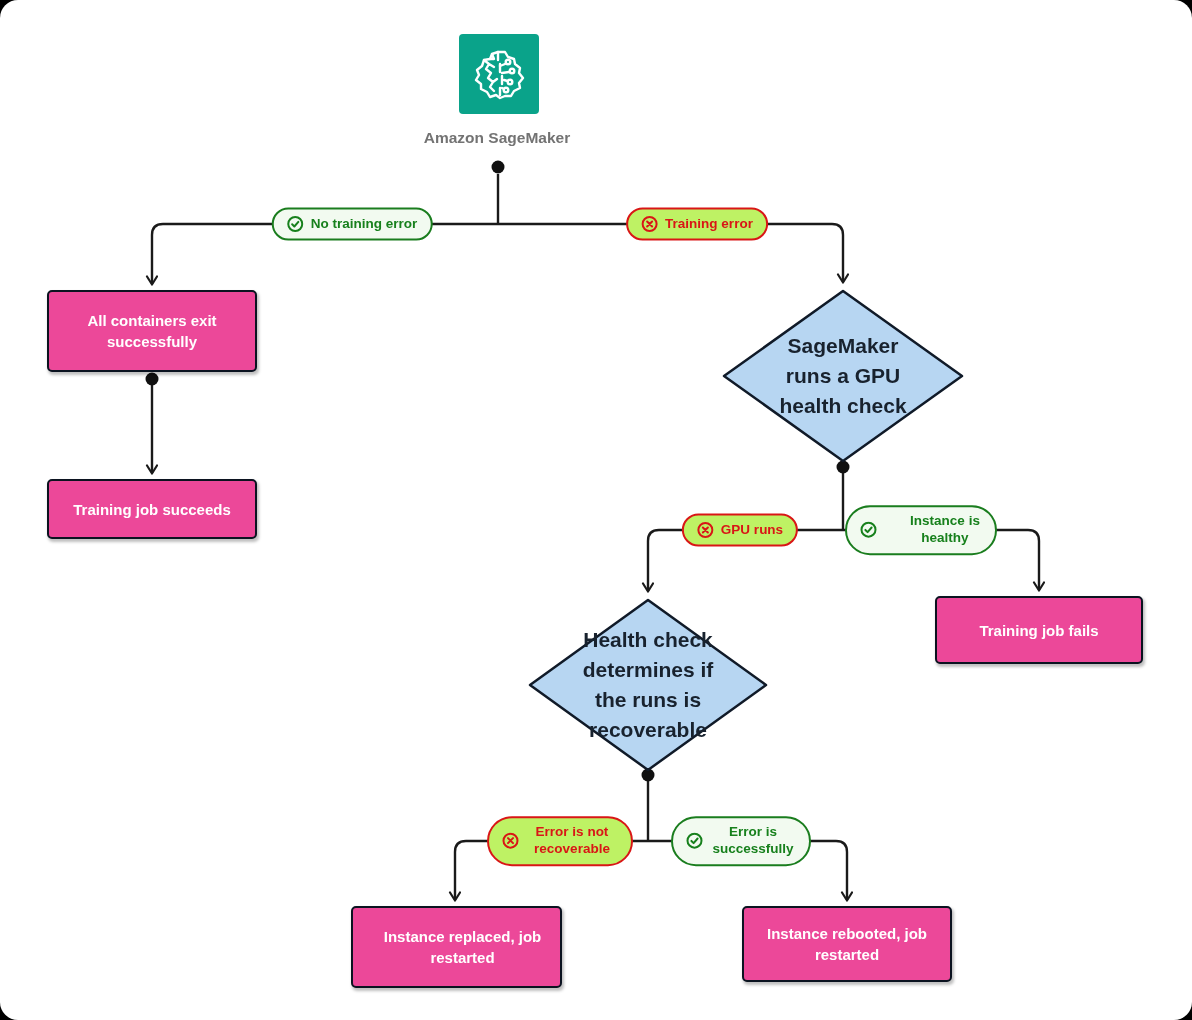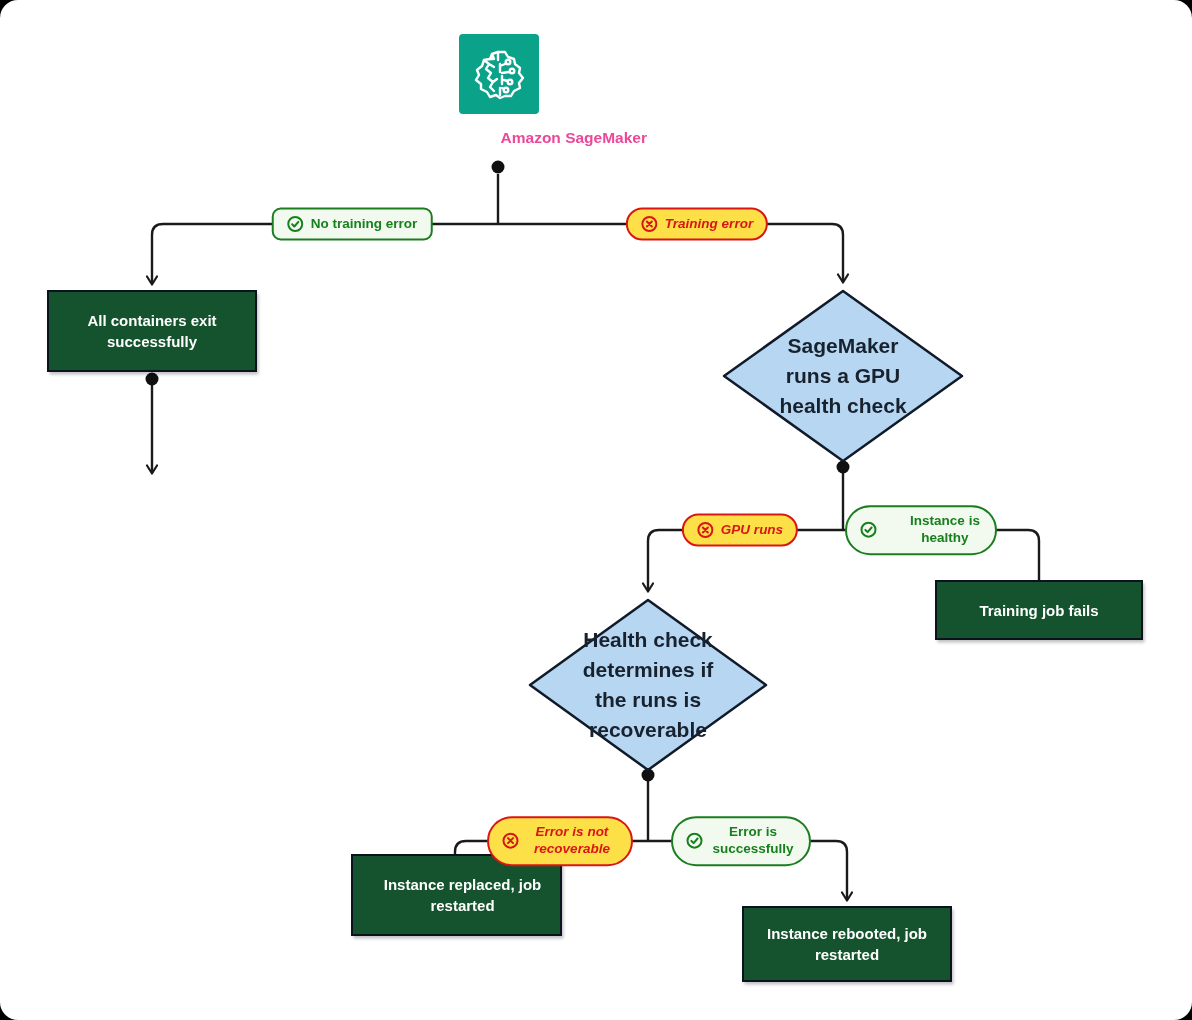--- a/index.html
+++ b/index.html
@@ -9,45 +9,45 @@
     font-family:"Liberation Sans", sans-serif;
   }
   .conn { position:absolute; inset:0; z-index:1; }
   .icon-tile {
     position:absolute; left:459px; top:34px; width:80px; height:80px;
     background:#0aa38a; border-radius:4px; z-index:2;
     display:flex; align-items:center; justify-content:center;
   }
   .diagram-title {
     position:absolute; left:347px; top:129px; width:300px; z-index:2;
-    text-align:right; font-weight:bold; font-size:15.5px; color:#ec4899;
+    text-align:center; font-weight:bold; font-size:15.5px; color:#737373;
   }
   .node-box {
     position:absolute; z-index:2; box-sizing:border-box;
-    background:#14532d; border:2.5px solid #0b1320; border-radius:0;
+    background:#ec4899; border:2.5px solid #0b1320; border-radius:5px;
     color:#fff; font-weight:bold; font-size:15px; line-height:1.4;
     display:flex; align-items:center; justify-content:center; text-align:center;
     padding:0 16px; box-shadow:1.5px 2.5px 3px rgba(0,0,0,.25);
   }
   .diamond { position:absolute; z-index:2; }
   .diamond svg { display:block; }
   .diamond polygon { fill:#b7d6f2; stroke:#101a28; stroke-width:2.5; stroke-linejoin:round; }
   .diamond-label {
     position:absolute; inset:0; display:flex; align-items:center; justify-content:center;
     text-align:center; font-weight:bold; font-size:21px; color:#18222e; line-height:1.42;
   }
   .diamond-label span { display:inline-block; }
   .pill {
     position:absolute; z-index:3; transform:translate(-50%,-50%);
     display:flex; align-items:center; justify-content:center; gap:7px;
     border-radius:999px; padding:6px 13px; box-sizing:border-box;
     font-weight:bold; font-size:13.5px; line-height:1.25; text-align:center;
   }
   .pill.success { color:#17801c; border:2.5px solid #1a7d1e; background:#f2faf0; }
-  .pill.error   { color:#d91616; border:2.5px solid #d91616; background:#fde047;font-style:italic; }
+  .pill.error   { color:#d91616; border:2.5px solid #d91616; background:#bef264; }
   .pill .lbl { display:inline-block; }
   .pill.nowrap .lbl { white-space:nowrap; }
   .pill-icon { flex:0 0 auto; display:block; }
 </style>
 </head>
 <body>
 
 <div class="canvas">
 
   <svg class="conn" width="1192" height="1020" viewBox="0 0 1192 1020">
@@ -91,24 +91,27 @@
         <circle cx="39" cy="48" r="2.3"></circle>
           <path d="M35 46 L37 47"></path>
       </g>
     </svg>
   </div>
   <div class="diagram-title">Amazon SageMaker</div>
 
   <div class="node-box" style="left:47px; top:290px; width:210px; height:82px;">
     <span>All containers exit successfully</span>
   </div>
-  <div class="node-box" style="left:935px; top:580px; width:208px; height:60px;">
+  <div class="node-box" style="left:47px; top:479px; width:210px; height:60px;">
+    <span>Training job succeeds</span>
+  </div>
+  <div class="node-box" style="left:935px; top:596px; width:208px; height:68px;">
     <span>Training job fails</span>
   </div>
-  <div class="node-box" style="left:351px; top:854px; width:211px; height:82px;padding-left:28px;">
+  <div class="node-box" style="left:351px; top:906px; width:211px; height:82px;padding-left:28px;">
     <span>Instance replaced, job restarted</span>
   </div>
   <div class="node-box" style="left:742px; top:906px; width:210px; height:76px;">
     <span>Instance rebooted, job restarted</span>
   </div>
 
   <div class="diamond" style="left:721px; top:288px; width:244px; height:176px;">
     <svg width="244" height="176" viewBox="0 0 244 176">
       <polygon points="122,3 241,88 122,173 3,88"></polygon>
     </svg>
@@ -118,21 +121,21 @@
   </div>
   <div class="diamond" style="left:527px; top:597px; width:242px; height:176px;">
     <svg width="242" height="176" viewBox="0 0 242 176">
       <polygon points="121,3 239,88 121,173 3,88"></polygon>
     </svg>
     <div class="diamond-label">
       <span style="width:140px;">Health check determines if the runs is recoverable</span>
     </div>
   </div>
 
-  <div class="pill success nowrap" style="left:352px; top:224px;border-radius:9px;">
+  <div class="pill success nowrap" style="left:352px; top:224px;">
     <svg class="pill-icon" width="17" height="17" viewBox="0 0 17 17">
       <circle cx="8.5" cy="8.5" r="7" fill="none" stroke="currentColor" stroke-width="2"></circle>
       <path d="M5.4,8.8 L7.6,11 L11.6,6.4" fill="none" stroke="currentColor" stroke-width="2" stroke-linecap="round" stroke-linejoin="round"></path>
     </svg>
     <span class="lbl">No training error</span>
   </div>
 
   <div class="pill error nowrap" style="left:697px; top:224px;">
     <svg class="pill-icon" width="17" height="17" viewBox="0 0 17 17">
       <circle cx="8.5" cy="8.5" r="7" fill="none" stroke="currentColor" stroke-width="2"></circle>

